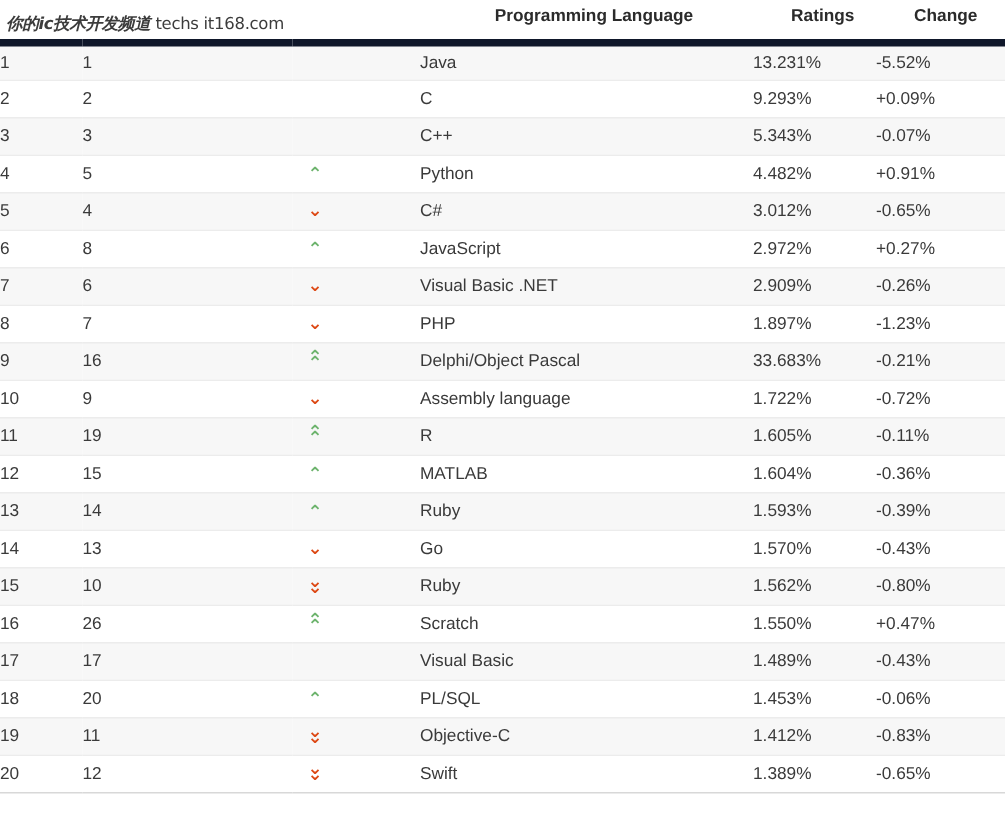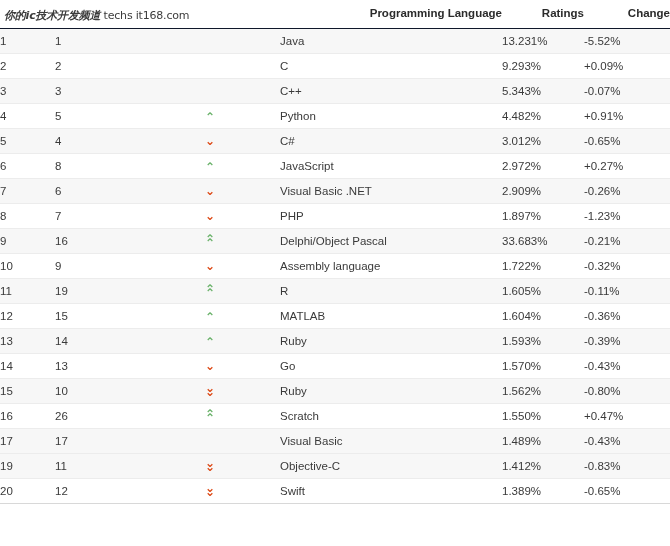--- a/index.html
+++ b/index.html
@@ -27,24 +27,24 @@
   .tiobe-table col.c-rank-2018 { width: 140px; }
   .tiobe-table col.c-arrow     { width: 85px; }
   .tiobe-table col.c-lang      { width: 222px; }
   .tiobe-table col.c-ratings   { width: 82px; }
   .tiobe-table col.c-change    { width: 86px; }
 
   .tiobe-table thead th {
     font-size: 11.5px;
     font-weight: bold;
     color: #2b2b2b;
-    text-align: right;
+    text-align: center;
     padding: 0 0 9px 0;
     vertical-align: bottom;
-    border-bottom: 1px solid #0f172a;
+    border-bottom: 5px solid #0f172a;
     height: 28px;
     white-space: nowrap;
     margin-top: 20px;
   }
   .tiobe-table thead th.th-rank-2019 { padding-left: 14px; }
   .tiobe-table thead th.th-rank-2018 { padding-left: 3px; }
   .tiobe-table thead th.th-arrow     { padding-left: 0; }
   .tiobe-table thead th.th-lang      { padding-left: 10px; }
   .tiobe-table thead th.th-ratings   { padding-left: 11px; }
   .tiobe-table thead th.th-change    { padding-left: 7px; }
@@ -216,21 +216,21 @@
         <td class="cell-lang">Delphi/Object Pascal</td>
         <td class="cell-ratings">33.683%</td>
         <td class="cell-change">-0.21%</td>
       </tr>
       <tr class="even">
         <td class="cell-rank-2019">10</td>
         <td class="cell-rank-2018">9</td>
         <td class="cell-arrow"><span class="arrow-wrap arrow-down"><span class="chev a1">⌄</span></span></td>
         <td class="cell-lang">Assembly language</td>
         <td class="cell-ratings">1.722%</td>
-        <td class="cell-change">-0.32%</td>
+        <td class="cell-change">-0.72%</td>
       </tr>
       <tr class="odd">
         <td class="cell-rank-2019">11</td>
         <td class="cell-rank-2018">19</td>
         <td class="cell-arrow"><span class="arrow-wrap arrow-dup"><span class="chev a1">⌃</span><span class="chev a2">⌃</span></span></td>
         <td class="cell-lang">R</td>
         <td class="cell-ratings">1.605%</td>
         <td class="cell-change">-0.11%</td>
       </tr>
       <tr class="even">
@@ -274,20 +274,28 @@
         <td class="cell-change">+0.47%</td>
       </tr>
       <tr class="odd">
         <td class="cell-rank-2019">17</td>
         <td class="cell-rank-2018">17</td>
         <td class="cell-arrow"></td>
         <td class="cell-lang">Visual Basic</td>
         <td class="cell-ratings">1.489%</td>
         <td class="cell-change">-0.43%</td>
       </tr>
+      <tr class="even">
+        <td class="cell-rank-2019">18</td>
+        <td class="cell-rank-2018">20</td>
+        <td class="cell-arrow"><span class="arrow-wrap arrow-up"><span class="chev a1">⌃</span></span></td>
+        <td class="cell-lang">PL/SQL</td>
+        <td class="cell-ratings">1.453%</td>
+        <td class="cell-change">-0.06%</td>
+      </tr>
       <tr class="odd">
         <td class="cell-rank-2019">19</td>
         <td class="cell-rank-2018">11</td>
         <td class="cell-arrow"><span class="arrow-wrap arrow-ddown"><span class="chev a1">⌄</span><span class="chev a2">⌄</span></span></td>
         <td class="cell-lang">Objective-C</td>
         <td class="cell-ratings">1.412%</td>
         <td class="cell-change">-0.83%</td>
       </tr>
       <tr class="even">
         <td class="cell-rank-2019">20</td>

